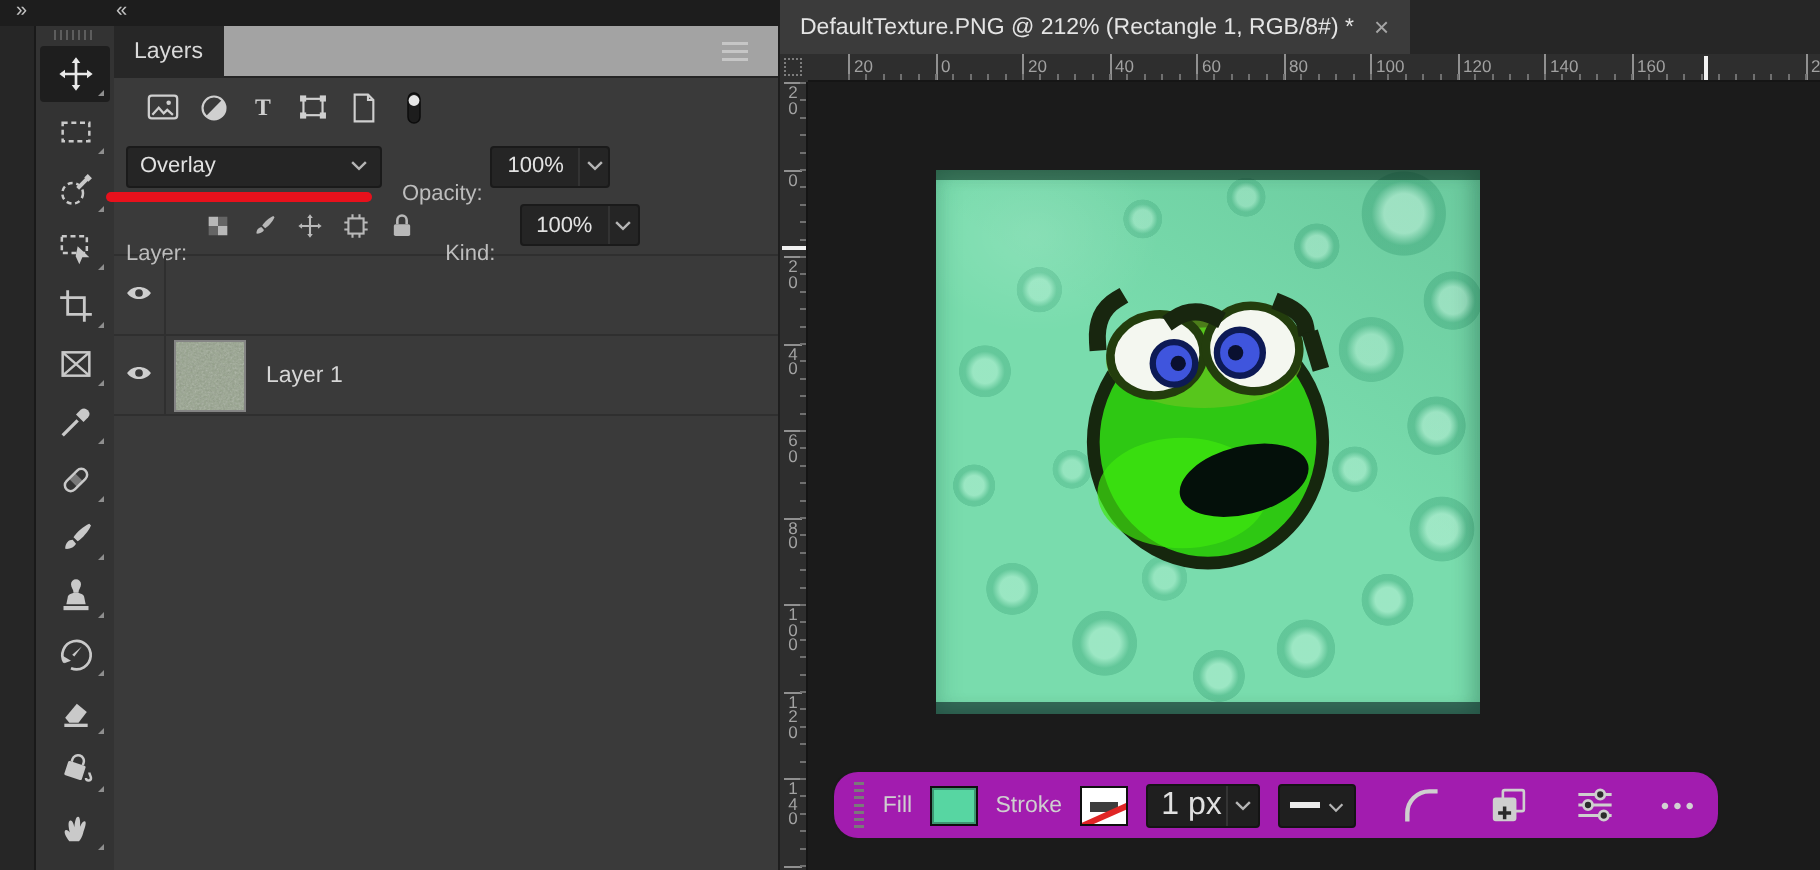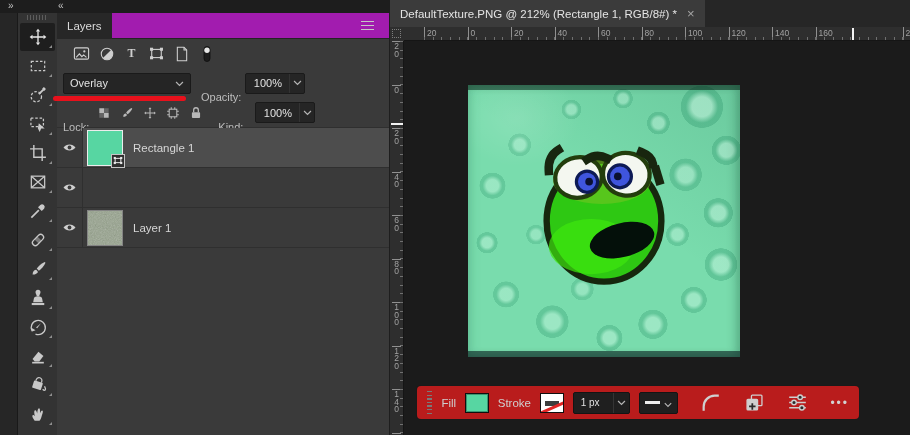--- a/index.html
+++ b/index.html
@@ -15,21 +15,21 @@
   .left-rail { position:absolute; left:0; top:13px; width:18px; height:422px; background:#262626; border-right:1px solid #191919; }
   .toolbar { position:absolute; left:18px; top:13px; width:39px; height:422px; background:#333333; }
   .toolbar-grip { height:5px; margin:2px 9px 3px 9px; background:repeating-linear-gradient(90deg,#5d5d5d 0 1px,transparent 1px 3px); }
   .tool { position:relative; width:35px; height:28px; margin:0 auto 1px auto; display:flex; align-items:center; justify-content:center; color:#c9c9c9; }
   .tool.selected { background:#1e1e1e; border-radius:2px; color:#e8e8e8; }
   .tool::after { content:""; position:absolute; right:3px; bottom:3px; width:0; height:0; border-left:3px solid transparent; border-bottom:3px solid #8f8f8f; }
   .tool svg { display:block; }
 
   
   .panel { position:absolute; left:57px; top:13px; width:333px; height:422px; background:#3a3a3a; border-right:1px solid #1e1e1e; }
-  .panel-tabbar { position:relative; height:26px; background:#a21caf; border-bottom:1px solid #242424; }
+  .panel-tabbar { position:relative; height:26px; background:#a3a3a3; border-bottom:1px solid #242424; }
   .layers-tab { position:absolute; left:0; top:0; height:26px; min-width:52px; padding:0 10px; background:#272727; color:#dadada; font-size:11.5px; display:flex; align-items:center; justify-content:center; }
   .panel-menu { position:absolute; right:15px; top:8px; width:13px; height:10px; background:repeating-linear-gradient(180deg,#c6c6c6 0 1.5px,transparent 1.5px 4px); cursor:pointer; }
 
   .filter-row { height:29px; display:flex; align-items:center; padding:0 6px; }
   .dd { height:21px; background:#252525; border:1px solid #1a1a1a; border-radius:2px; display:flex; align-items:center; padding:0 6px; color:#e2e2e2; font-size:11px; gap:4px; cursor:pointer; }
   .kind-dd { width:88px; }
   .dd .spacer { flex:1; }
   .filter-icons { display:flex; align-items:center; gap:6px; margin-left:9px; color:#cfcfcf; }
   .ficon { width:19px; height:20px; display:flex; align-items:center; justify-content:center; cursor:pointer; }
 
@@ -100,29 +100,29 @@
       radial-gradient(12px 12px at 38% 9%,  rgba(230,255,244,.28) 0 38%, rgba(46,150,108,.26) 62% 80%, transparent 82%),
       radial-gradient(12px 12px at 57% 5%,  rgba(230,255,244,.28) 0 38%, rgba(46,150,108,.26) 62% 80%, transparent 82%),
       radial-gradient(12px 12px at 25% 55%, rgba(230,255,244,.26) 0 38%, rgba(46,150,108,.24) 62% 80%, transparent 82%),
       radial-gradient(14px 14px at 42% 75%, rgba(230,255,244,.26) 0 38%, rgba(46,150,108,.24) 62% 80%, transparent 82%),
       linear-gradient(215deg, rgba(20,90,65,.14), transparent 45%);
     box-shadow: inset 0 5px 0 rgba(8,35,24,.55), inset 0 -6px 0 rgba(6,28,30,.6),
                 inset -4px 0 10px rgba(10,60,40,.28), inset 4px 0 10px rgba(30,110,80,.16); }
   .canvas-img svg { position:absolute; left:0; top:0; }
 
   
-  .options-bar { position:absolute; left:27px; top:386px; width:442px; height:33px; background:#b91c1c; border-radius:4px;
+  .options-bar { position:absolute; left:27px; top:386px; width:442px; height:33px; background:#a21caf; border-radius:12px;
     box-shadow:0 0 0 1px #1a1a1a; display:flex; align-items:center; padding:0 10px; gap:9px; z-index:5; color:#cfcfcf; }
   .ob-grip { width:8px; height:23px; background:repeating-linear-gradient(180deg,#7a7a7a 0 1.5px,transparent 1.5px 3.6px); cursor:grab; }
   .ob-label { font-size:11.5px; color:#cfcfcf; }
   .fill-swatch { width:34px; height:20px; background:#57d6a2; border:1px solid #0f0f0f; box-shadow:inset 0 0 0 1px rgba(0,0,0,.30); cursor:pointer; }
   .stroke-swatch { position:relative; width:34px; height:20px; background:#ffffff; border:1px solid #0f0f0f; overflow:hidden; cursor:pointer; }
   .stroke-swatch::before { content:""; position:absolute; left:4px; right:4px; top:7px; height:5px; background:#3d3d3d; }
   .stroke-swatch::after { content:""; position:absolute; left:-5px; top:9px; width:48px; height:2.5px; background:#e02525; transform:rotate(-24deg); }
-  .px-field { width:84px; height:22px; background:#1f1f1f; border:1px solid #141414; border-radius:2px; display:flex; align-items:center; font-size:10px; color:#e0e0e0; cursor:pointer; }
+  .px-field { width:84px; height:22px; background:#1f1f1f; border:1px solid #141414; border-radius:2px; display:flex; align-items:center; font-size:16px; color:#e0e0e0; cursor:pointer; }
   .px-field .txt { flex:1; padding-left:7px; }
   .px-field .arr { width:16px; height:100%; border-left:1px solid #343434; display:flex; align-items:center; justify-content:center; }
   .style-dd { width:52px; height:22px; background:#1f1f1f; border:1px solid #141414; border-radius:2px; display:flex; align-items:center; padding:0 5px; gap:4px; cursor:pointer; }
   .line-sample { flex:1; height:2.5px; background:#ececec; }
   .icon-btn { width:24px; height:24px; display:flex; align-items:center; justify-content:center; cursor:pointer; color:#cfcfcf; }
   .ob-sp { width:6px; }
   .dots { font-size:12px; letter-spacing:2px; color:#d2d2d2; cursor:pointer; }
 
   .chev { flex:none; }
 </style>
@@ -323,21 +323,21 @@
         <span class="val">100%</span>
         <span class="arr">
             <svg width="9" height="6" viewBox="0 0 10 7" fill="none" stroke="#b5b5b5" stroke-width="1.4">
               <path d="M1 1.2l4 4 4-4"></path>
             </svg>
           </span>
       </div>
     </div>
 
     <div class="lock-row">
-      <span class="mini-label">Lock:</span>
+      <span class="mini-label">Layer:</span>
       <div class="lock-icons">
         <span class="licon">
             <svg width="14" height="14" viewBox="0 0 24 24" fill="currentColor">
               <path d="M4 4h8v8H4zM12 12h8v8h-8z"></path>
               <path d="M12 4h8v8h-8zM4 12h8v8H4z" opacity=".35"></path>
             </svg>
           </span>
         <span class="licon">
             <svg width="14" height="14" viewBox="0 0 24 24" fill="currentColor">
               <path d="M20 3.5c-3.5 1.5-7.5 5-9.5 8l2.5 2.5c3-2 6.5-6 8-9.5z"></path>
@@ -368,42 +368,20 @@
         <span class="val">100%</span>
         <span class="arr">
             <svg width="9" height="6" viewBox="0 0 10 7" fill="none" stroke="#b5b5b5" stroke-width="1.4">
               <path d="M1 1.2l4 4 4-4"></path>
             </svg>
           </span>
       </div>
     </div>
 
     <div class="layers-list">
-      <div class="layer-row selected">
-        <div class="eye-cell">
-          <span><svg width="15" height="11" viewBox="0 0 15 12">
-                <path d="M1 6C4 1.6 11 1.6 14 6 11 10.4 4 10.4 1 6z" fill="#cfcfcf"></path>
-                <circle cx="7.5" cy="6" r="2.1" fill="#3a3a3a"></circle>
-              </svg></span>
-        </div>
-        <div class="layer-body">
-          <div class="thumb thumb-green">
-            <div class="badge">
-                <svg width="10" height="9" viewBox="0 0 14 12" fill="none" stroke="#e8e8e8" stroke-width="1.4">
-                  <rect x="3" y="3" width="8" height="6"></rect>
-                  <rect x="1" y="1" width="3" height="3" fill="#e8e8e8" stroke="none"></rect>
-                  <rect x="10" y="1" width="3" height="3" fill="#e8e8e8" stroke="none"></rect>
-                  <rect x="1" y="8" width="3" height="3" fill="#e8e8e8" stroke="none"></rect>
-                  <rect x="10" y="8" width="3" height="3" fill="#e8e8e8" stroke="none"></rect>
-                </svg>
-              </div>
-          </div>
-          <span class="layer-name">Rectangle 1</span>
-        </div>
-      </div>
 
       <div class="layer-row">
         <div class="eye-cell">
           <span><svg width="15" height="11" viewBox="0 0 15 12">
                 <path d="M1 6C4 1.6 11 1.6 14 6 11 10.4 4 10.4 1 6z" fill="#cfcfcf"></path>
                 <circle cx="7.5" cy="6" r="2.1" fill="#3a3a3a"></circle>
               </svg></span>
         </div>
       </div>
 

